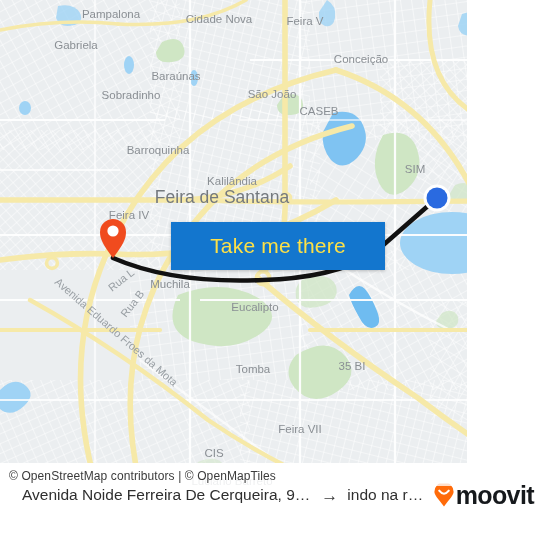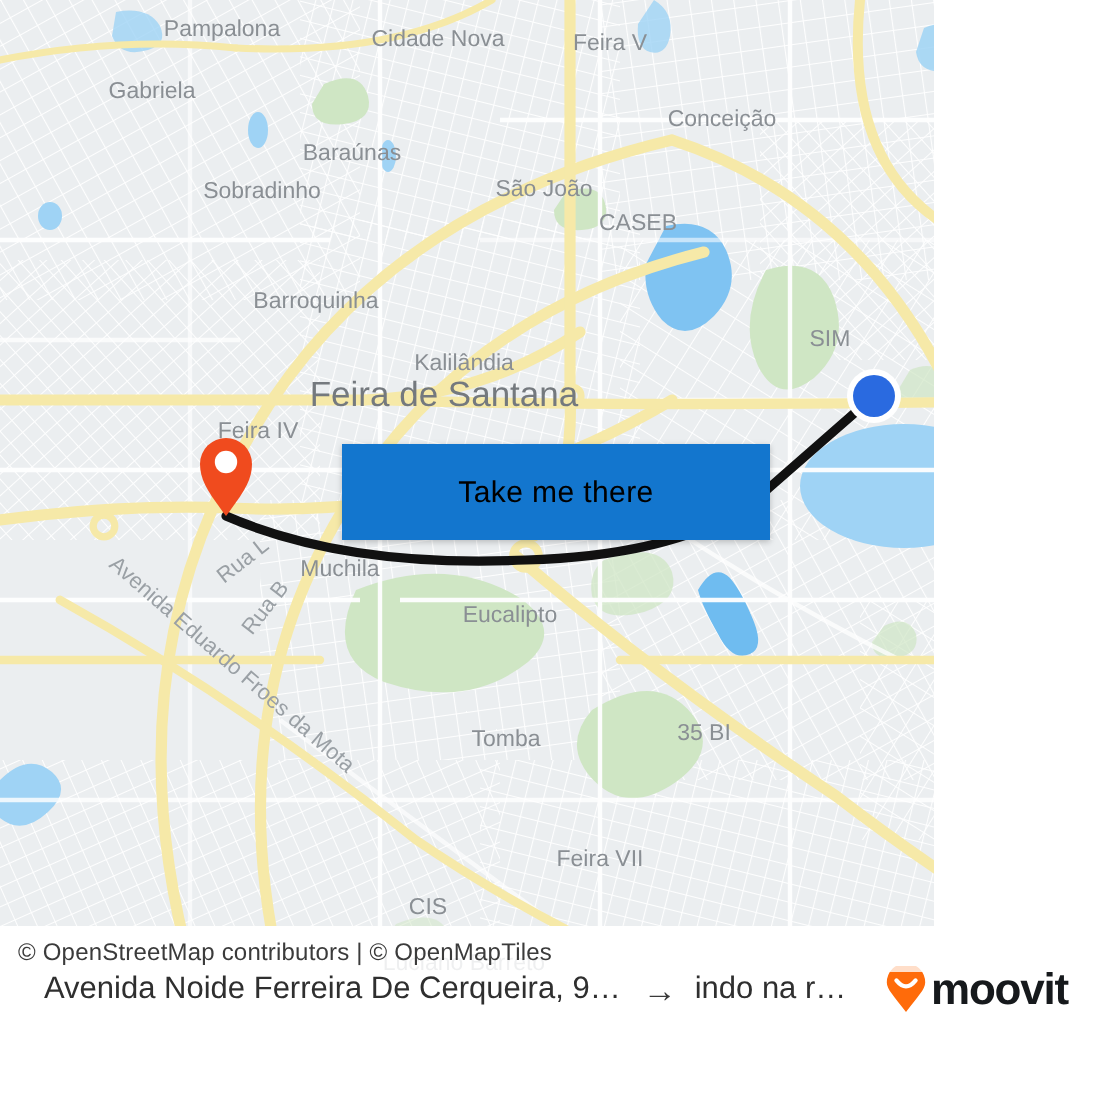--- a/index.html
+++ b/index.html
@@ -68,22 +68,22 @@
     height: 48px;
     background: #1376ce;
     z-index: 30;
     display: flex;
     align-items: center;
     justify-content: center;
     cursor: pointer;
     box-shadow: 0 1px 3px rgba(0,0,0,0.22);
   }
   #cta-button .cta-label {
-    color: #000000;
-    font-size: 15px;
+    color: #fde047;
+    font-size: 21px;
     letter-spacing: 0.2px;
     white-space: nowrap;
   }
 
   
   .marker-layer { position: absolute; left: 0; top: 0; z-index: 25; }
 
   
   #footer {
     position: absolute;
@@ -116,21 +116,21 @@
   }
   #brand {
     position: absolute;
     right: 16px;
     top: 50%;
     transform: translateY(-50%);
     display: flex;
     align-items: center;
   }
   #brand .brand-name {
-    font-size: 22px;
+    font-size: 25px;
     font-weight: bold;
     color: #16191c;
     letter-spacing: -0.6px;
     margin-left: 1px;
   }
 </style>
 </head>
 <body>
 
 <div id="app">

